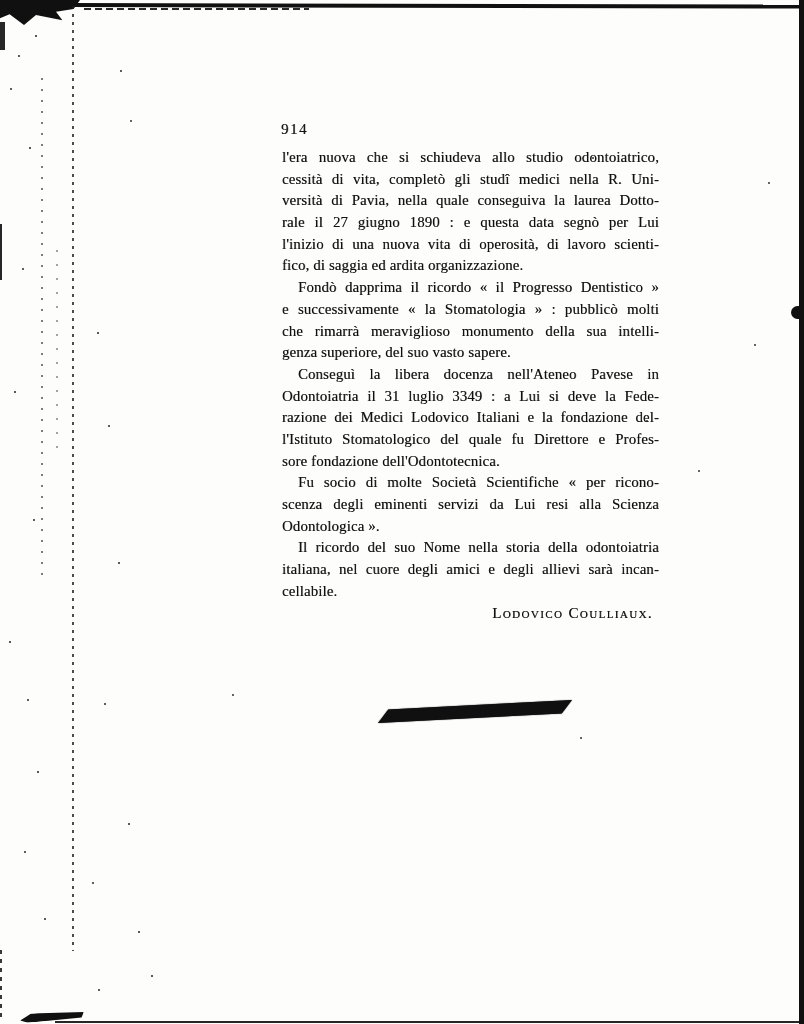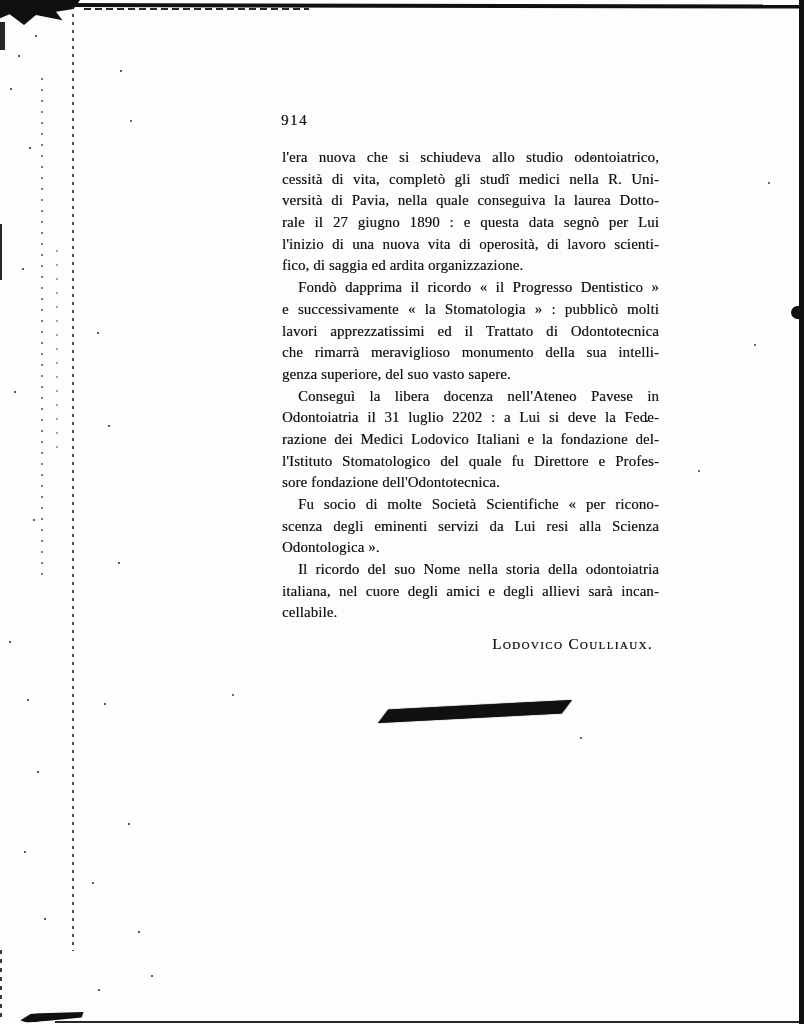--- a/index.html
+++ b/index.html
@@ -4,36 +4,36 @@
 <style>
   :root { --ink:#101010; --paper:#fdfdfc; }
   html,body { margin:0; padding:0; }
   body { background:#e8e8e8; font-family:"Liberation Serif","DejaVu Serif",serif; }
   .scan {
     position:relative; width:804px; height:1024px; margin:0 auto;
     background:var(--paper); overflow:hidden; color:var(--ink);
   }
   
   .page-number {
-    position:absolute; left:281px; top:112px;
+    position:absolute; left:281px; top:121px;
     font-size:15px; letter-spacing:1.5px;
     text-shadow:0.4px 0.4px 0 rgba(16,16,16,.5);
   }
   .text-block { position:absolute; left:282px; top:147px; width:377px;font-family:Liberation Serif, serif; }
   .paragraph { margin:0; }
   .line {
     height:21.7px; line-height:21.7px; font-size:14.8px;
     text-align:justify; text-align-last:justify;
     overflow:hidden; letter-spacing:0.15px;
     text-shadow:0.4px 0.4px 0 rgba(16,16,16,.5);
   }
   .line.end { text-align-last:left; }
   .line.first { text-indent:16px; }
   .signature {
-    height:21.7px; line-height:21.7px; margin-top:10px;
+    height:21.7px; line-height:21.7px; margin-top:1px;
     text-align:right; padding-right:6px;
     font-variant:small-caps; letter-spacing:1.4px; font-size:15px;
     text-shadow:0.4px 0.4px 0 rgba(16,16,16,.6);
   }
   
   .artifact { position:absolute; background:var(--ink); }
   .corner-blob {
     left:0; top:0; width:80px; height:26px;
     clip-path:polygon(0 0,100% 0,92% 35%,70% 45%,78% 78%,45% 58%,30% 96%,12% 55%,0 70%);
   }
@@ -113,28 +113,27 @@
       <div class="line">cessità di vita, completò gli studî medici nella R. Uni-</div>
       <div class="line">versità di Pavia, nella quale conseguiva la laurea Dotto-</div>
       <div class="line">rale il 27 giugno 1890 : e questa data segnò per Lui</div>
       <div class="line">l'inizio di una nuova vita di operosità, di lavoro scienti-</div>
       <div class="line end">fico, di saggia ed ardita organizzazione.</div>
     </div>
 
     <div class="paragraph">
       <div class="line first">Fondò dapprima il ricordo « il Progresso Dentistico »</div>
       <div class="line">e successivamente « la Stomatologia » : pubblicò molti</div>
-      <div class="line">lavori apprezzatissimi ed il Trattato di Odontotecnica</div>
       <div class="line">che rimarrà meraviglioso monumento della sua intelli-</div>
       <div class="line end">genza superiore, del suo vasto sapere.</div>
     </div>
 
     <div class="paragraph">
       <div class="line first">Conseguì la libera docenza nell'Ateneo Pavese in</div>
-      <div class="line">Odontoiatria il 31 luglio 2202 : a Lui si deve la Fede-</div>
+      <div class="line">Odontoiatria il 31 luglio 3349 : a Lui si deve la Fede-</div>
       <div class="line">razione dei Medici Lodovico Italiani e la fondazione del-</div>
       <div class="line">l'Istituto Stomatologico del quale fu Direttore e Profes-</div>
       <div class="line end">sore fondazione dell'Odontotecnica.</div>
     </div>
 
     <div class="paragraph">
       <div class="line first">Fu socio di molte Società Scientifiche « per ricono-</div>
       <div class="line">scenza degli eminenti servizi da Lui resi alla Scienza</div>
       <div class="line end">Odontologica ».</div>
     </div>

